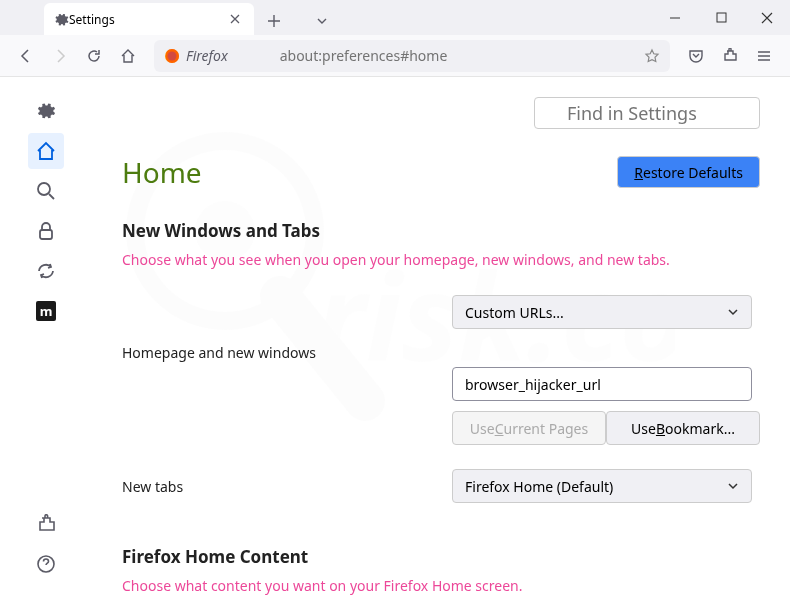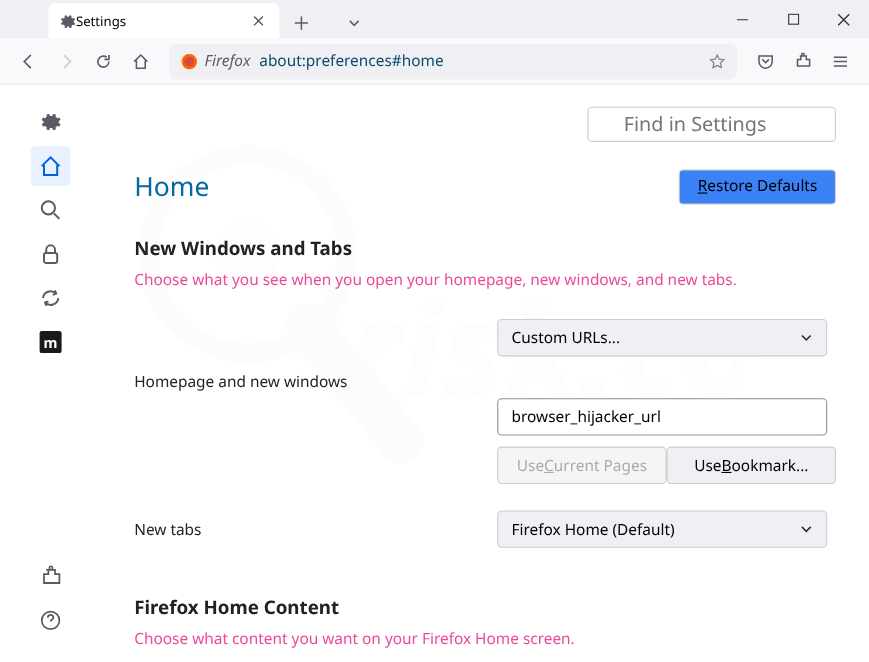--- a/index.html
+++ b/index.html
@@ -19,42 +19,42 @@
     .wc-btn { width: 46px; height: 35px; display: flex; align-items: center; justify-content: center; cursor: pointer; }
     .tab-chevron { margin-left: 20px; width: 28px; height: 28px; display: flex; align-items: center; justify-content: center; cursor: pointer; }
 
     
     .toolbar { height: 42px; background: #f9f9fb; border-bottom: 1px solid #e5e5e5; display: flex; align-items: center; padding: 0 10px; gap: 2px; }
     .tb-btn { width: 32px; height: 32px; display: flex; align-items: center; justify-content: center; border-radius: 4px; cursor: pointer; color: #5b5b66; }
     .tb-btn.disabled { color: #bbb; cursor: default; }
     .urlbar { flex: 1; height: 32px; background: #f0f0f4; border-radius: 6px; display: flex; align-items: center; padding: 0 10px; margin: 0 8px; gap: 8px; font-size: 14px; }
     .urlbar-identity { display: flex; align-items: center; gap: 6px; color: #5b5b66; font-style: italic; }
     .ff-logo { width: 16px; height: 16px; }
-    .url-text { flex: 1; color: #0c4a6e; }
+    .url-text { flex: 1; color: #737373; margin-left: 44px; }
     .star-icon { color: #888; }
 
     
     .content { display: flex; height: calc(100% - 77px); position: relative; z-index: 1; }
 
     
     .sidebar { width: 92px; padding: 16px 0; display: flex; flex-direction: column; align-items: center; gap: 4px; position: relative; }
     .sidebar-btn { width: 36px; height: 36px; display: flex; align-items: center; justify-content: center; border-radius: 4px; cursor: pointer; color: #5b5b66; }
     .sidebar-btn.active { color: #0060df; background: #e7f1ff; }
     .sidebar-bottom { position: absolute; bottom: 20px; display: flex; flex-direction: column; gap: 4px; align-items: center; }
     .m-icon { width: 20px; height: 20px; background: #1a1a1a; color: #fff; display: flex; align-items: center; justify-content: center; font-weight: bold; font-size: 13px; border-radius: 2px; }
 
     
     .main { flex: 1; padding: 20px 30px; }
     .search-row { display: flex; justify-content: flex-end; margin-bottom: 24px; }
     .search-input { width: 226px; height: 32px; border: 1px solid #ccc; border-radius: 4px; padding: 0 10px 0 32px; font-size: 18px; background: #fff; position: relative; }
     .search-wrap { position: relative; }
     .search-icon { position: absolute; left: 10px; top: 50%; transform: translateY(-50%); color: #888; pointer-events: none; }
 
     .header-row { display: flex; justify-content: space-between; align-items: center; margin-bottom: 28px; }
-    h1 { font-size: 24px; font-weight: 400; color: #0369a1; }
+    h1 { font-size: 28px; font-weight: 400; color: #4d7c0f; }
     .restore-btn { height: 32px; padding: 0 16px; border: 1px solid #ccc; background: #3b82f6; border-radius: 4px; cursor: pointer; font-size: 14px; }
     .restore-btn u { text-decoration: underline; }
 
     h2 { font-size: 17px; font-weight: 700; margin-bottom: 8px; color: #222; }
     .section-desc { font-size: 14px; color: #ec4899; margin-bottom: 26px; }
 
     .form-row { display: flex; align-items: center; margin-bottom: 10px; gap: 20px; }
     .form-label { width: 310px; font-size: 14px; color: #222; }
     .form-control-col { flex: 1; display: flex; flex-direction: column; gap: 10px; }
     .select { width: 300px; height: 34px; border: 1px solid #ccc; background: #f0f0f4; border-radius: 4px; padding: 0 12px; display: flex; align-items: center; justify-content: space-between; font-size: 14px; cursor: pointer; }

